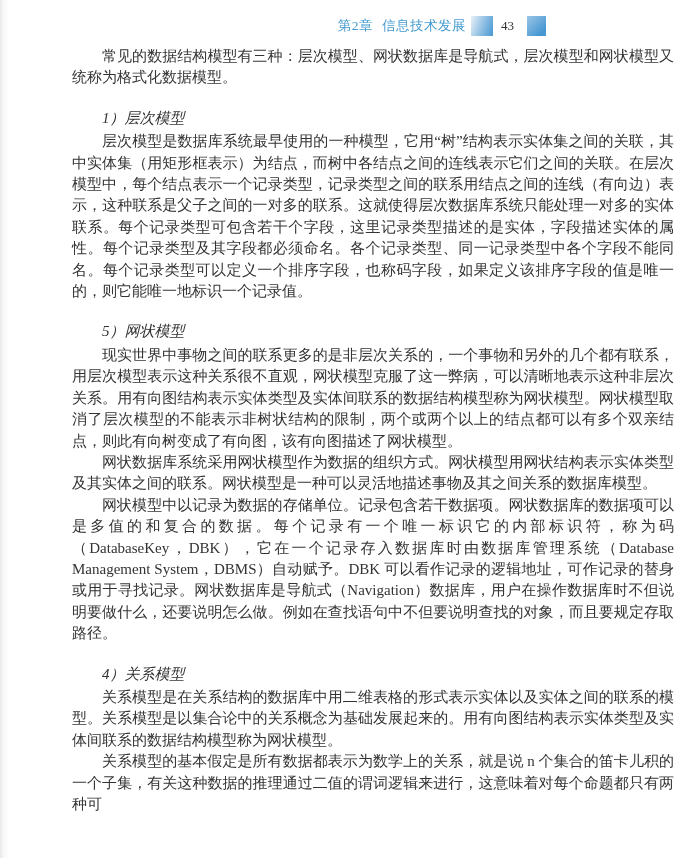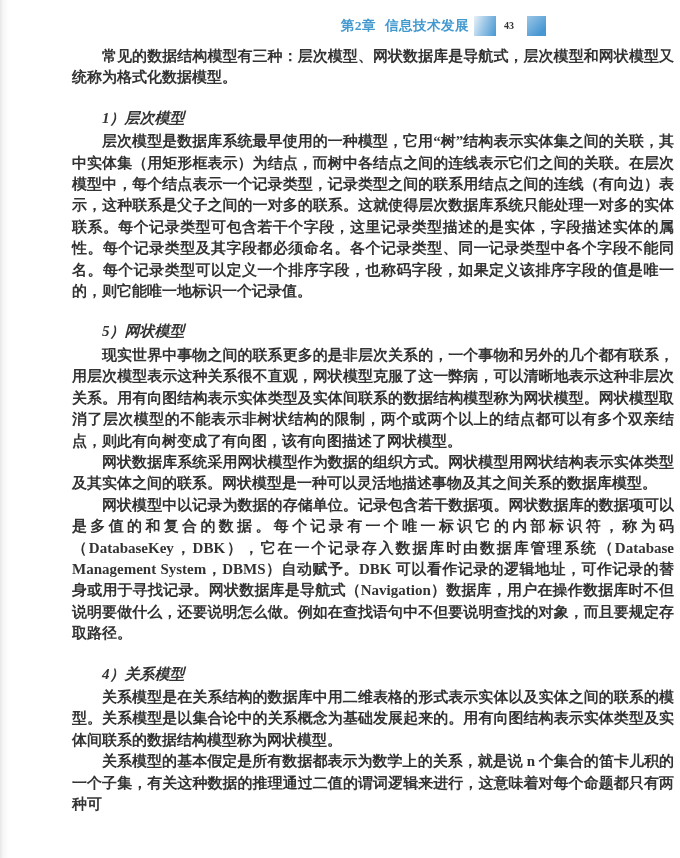--- a/index.html
+++ b/index.html
@@ -15,21 +15,20 @@
     width:680px;height:858px;
     background:#ffffff;
     font-family:"Liberation Serif","DejaVu Serif",serif;
     overflow:hidden;
   }
   .page{
     position:relative;
     width:546px;height:858px;
     background:
       linear-gradient(to right, #e7e7e7 0px, #f6f6f6 3px, var(--page-bg) 9px);
-    font-weight: bold;
   }
   
   .page-header{
     position:absolute;
     top:15px;left:0;right:0;height:21px;
     display:flex;
     align-items:center;
     justify-content:flex-end;
   }
   .chapter{
@@ -47,21 +46,21 @@
   .box1{
     margin-left:5px;
     background:linear-gradient(110deg,var(--box-grad-from) 0%,var(--box-grad-mid) 45%,var(--box-grad-to) 100%);
   }
   .box2{
     width:19px;
     background:linear-gradient(135deg,var(--box-grad-mid) 0%,var(--box-grad-to) 80%);
   }
   .page-number{
     color:var(--text-color);
-    font-size:10px;
+    font-size:13px;
     margin:0 13px 0 8px;
     line-height:21px;
   }
   
   .page-body{
     position:absolute;
     left:72px;top:46px;
     width:602px;
     color:var(--text-color);
     font-size:15px;

